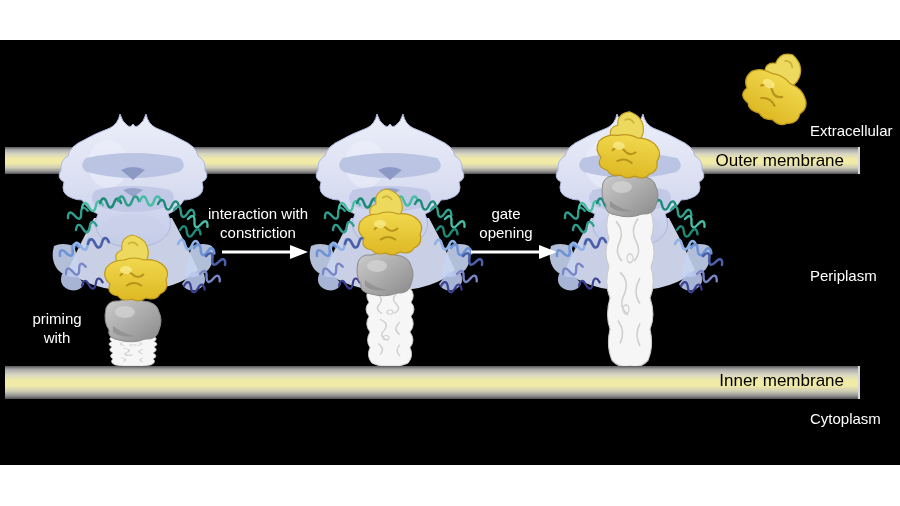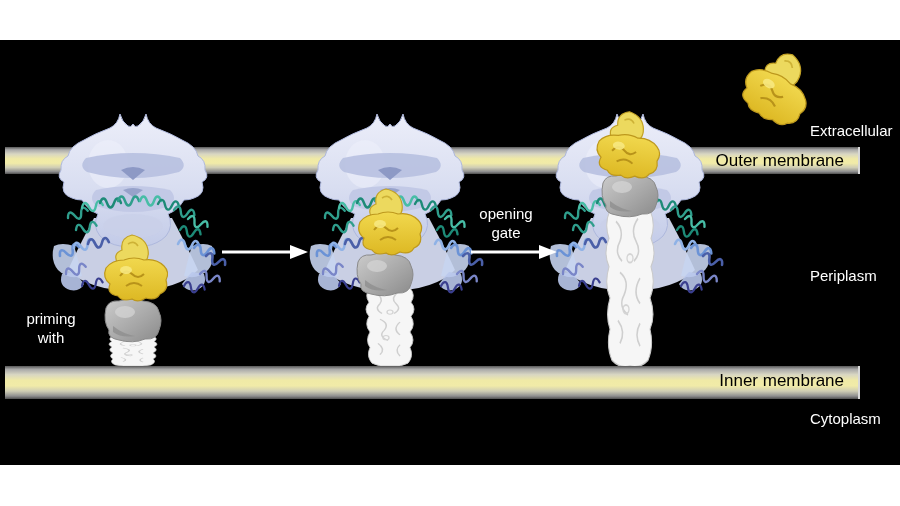--- a/index.html
+++ b/index.html
@@ -17,21 +17,21 @@
   #inner-membrane{top:366px;height:33px;}
   #inner-membrane .mlabel{line-height:30px;}
   .figure-svg{position:absolute;left:0;top:40px;z-index:2;pointer-events:none;}
   .lbl{position:absolute;color:#ffffff;font-size:15px;line-height:19px;z-index:3;white-space:nowrap;}
   .lbl.center{text-align:center;}
   .lbl span{display:block;}
   #lbl-toxin-secretion{left:648px;top:50px;width:112px;}
   #lbl-extracellular{left:810px;top:121px;}
   #lbl-periplasm{left:810px;top:266px;}
   #lbl-cytoplasm{left:810px;top:409px;}
-  #lbl-priming{left:9px;top:309px;width:84px;}
+  #lbl-priming{left:15px;top:309px;width:84px;}
   #lbl-transition1{left:186px;top:204px;width:144px;}
   #lbl-transition2{left:444px;top:204px;width:124px;}
   .arrow{position:absolute;z-index:3;}
   #arrow1{left:220px;top:244px;}
   #arrow2{left:469px;top:244px;}
 </style>
 </head>
 <body>
 
 <div class="page">
@@ -171,24 +171,28 @@
 
   <div class="lbl" id="lbl-periplasm">Periplasm</div>
 
   <div class="lbl" id="lbl-cytoplasm">Cytoplasm</div>
 
   <div class="lbl center" id="lbl-priming">
     <span>priming</span>
     <span>with</span>
   </div>
 
+  <div class="lbl center" id="lbl-transition1">
+    <span>interaction with</span>
+    <span>constriction</span>
+  </div>
 
   <div class="lbl center" id="lbl-transition2">
+    <span>gate</span>
     <span>opening</span>
-    <span>gate</span>
   </div>
 
   <svg class="arrow" id="arrow1" width="90" height="16">
     <line x1="2" y1="8" x2="72" y2="8" stroke="#ffffff" stroke-width="3"></line>
     <polygon points="70,1 88,8 70,15" fill="#ffffff"></polygon>
   </svg>
 
   <svg class="arrow" id="arrow2" width="90" height="16">
     <line x1="2" y1="8" x2="72" y2="8" stroke="#ffffff" stroke-width="3"></line>
     <polygon points="70,1 88,8 70,15" fill="#ffffff"></polygon>

